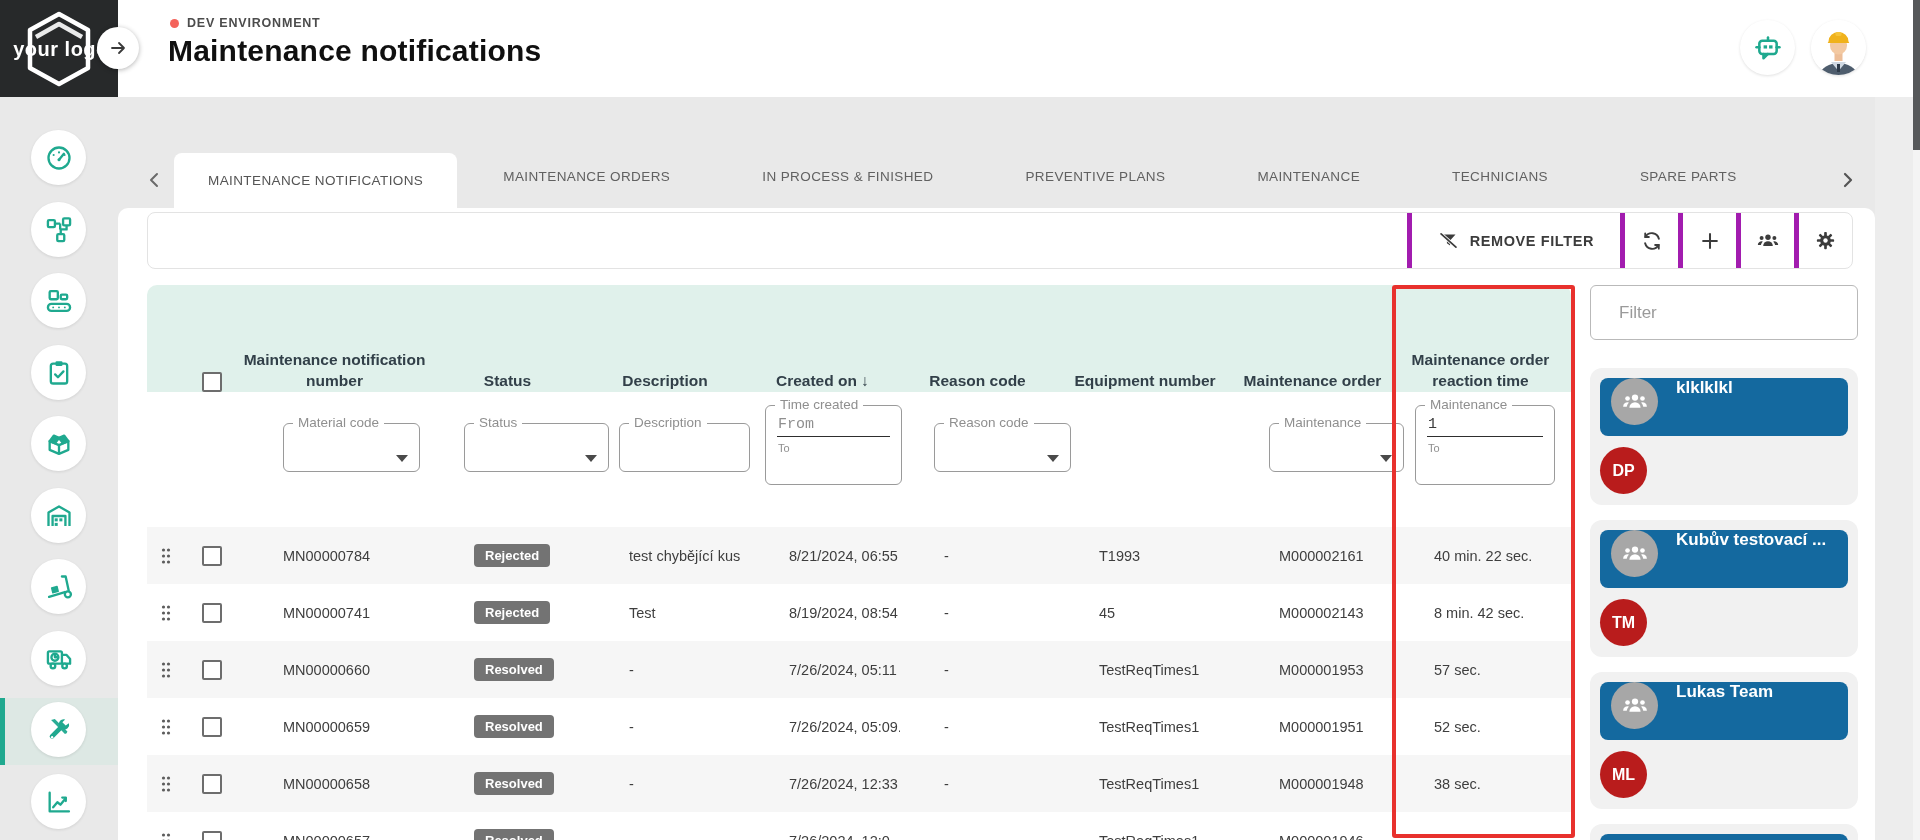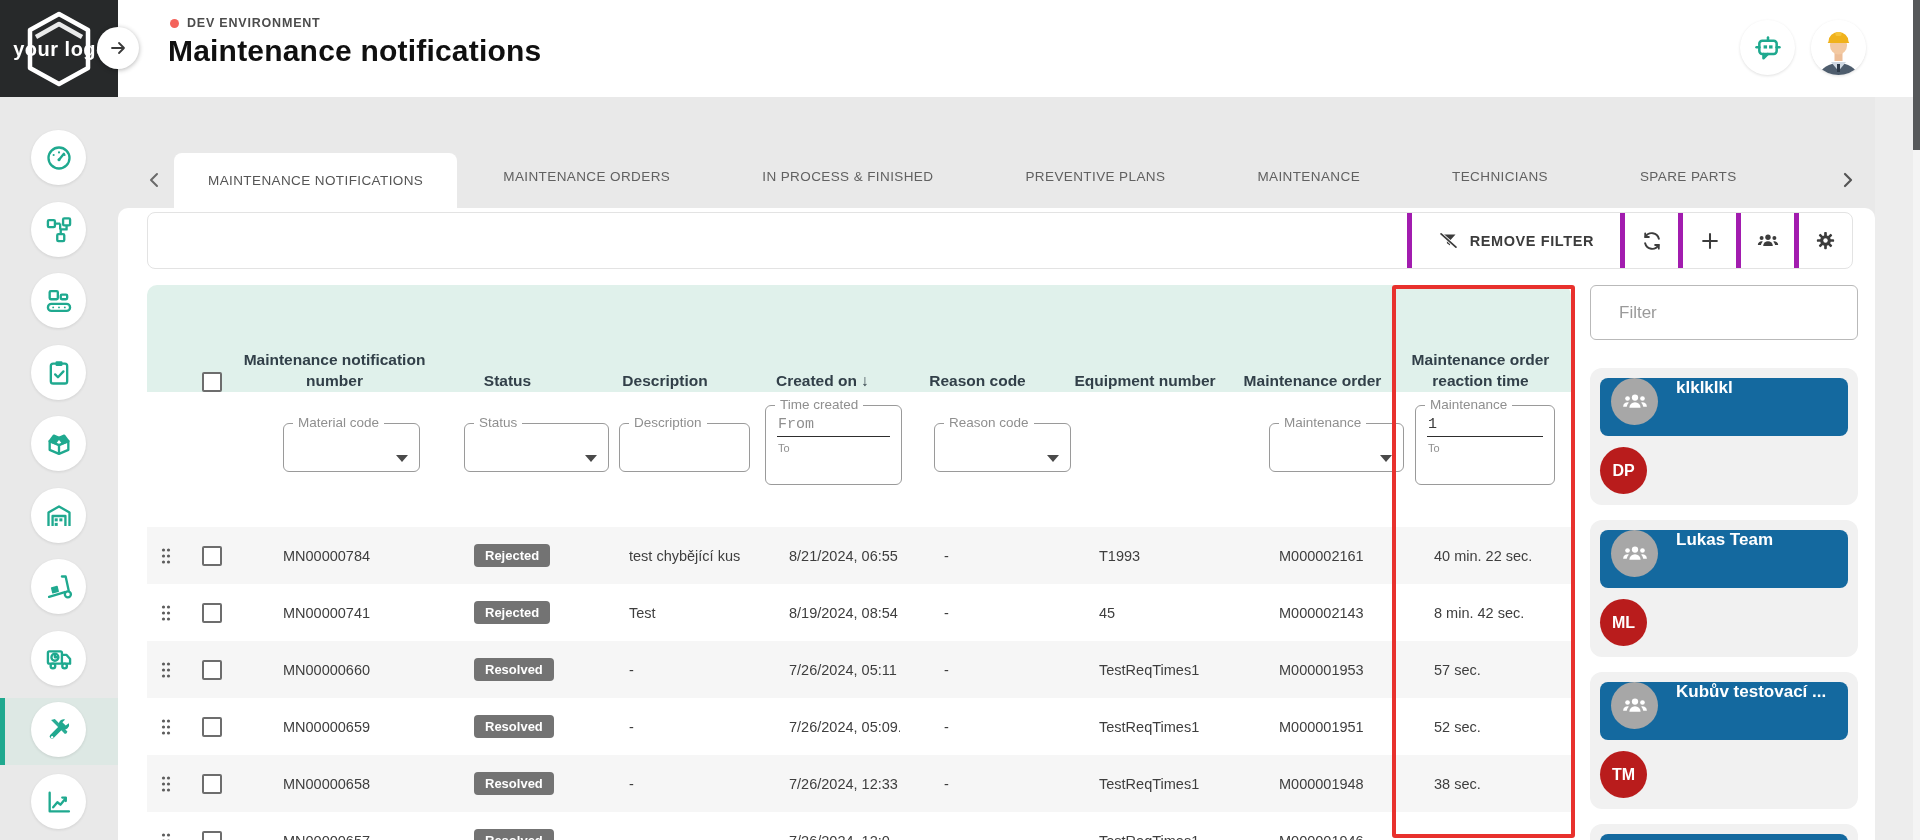--- a/index.html
+++ b/index.html
@@ -561,40 +561,40 @@
       <span class="gcircle">
         <svg width="28" height="28" viewBox="0 0 24 24" fill="#ffffff">
           <circle cx="12" cy="8.2" r="2.7"></circle>
             <path d="M7.2 17 a4.8 4.8 0 0 1 9.6 0 z"></path>
           <circle cx="5.6" cy="9" r="2"></circle>
             <path d="M1.8 16 a3.8 3.8 0 0 1 5 -3.6 a6.3 6.3 0 0 0 -1.9 3.6 z"></path>
           <circle cx="18.4" cy="9" r="2"></circle>
             <path d="M22.2 16 a3.8 3.8 0 0 0 -5 -3.6 a6.3 6.3 0 0 1 1.9 3.6 z"></path>
         </svg>
       </span>
-      <span class="team-name">Lukas Team</span>
-    </div>
-    <div class="avatar-chip">ML</div>
+      <span class="team-name">Kubův testovací ...</span>
+    </div>
+    <div class="avatar-chip">TM</div>
   </div>
 
   <div class="team-card">
     <div class="team-head">
       <span class="gcircle">
         <svg width="28" height="28" viewBox="0 0 24 24" fill="#ffffff">
           <circle cx="12" cy="8.2" r="2.7"></circle>
             <path d="M7.2 17 a4.8 4.8 0 0 1 9.6 0 z"></path>
           <circle cx="5.6" cy="9" r="2"></circle>
             <path d="M1.8 16 a3.8 3.8 0 0 1 5 -3.6 a6.3 6.3 0 0 0 -1.9 3.6 z"></path>
           <circle cx="18.4" cy="9" r="2"></circle>
             <path d="M22.2 16 a3.8 3.8 0 0 0 -5 -3.6 a6.3 6.3 0 0 1 1.9 3.6 z"></path>
         </svg>
       </span>
-      <span class="team-name">Kubův testovací ...</span>
-    </div>
-    <div class="avatar-chip">TM</div>
+      <span class="team-name">Lukas Team</span>
+    </div>
+    <div class="avatar-chip">ML</div>
   </div>
 
   <div class="team-card">
     <div class="team-head"></div>
   </div>
 </div>
 
 <div class="scroll-gutter"></div>
 <div class="scroll-track"></div>
 <div class="scroll-thumb"></div>

